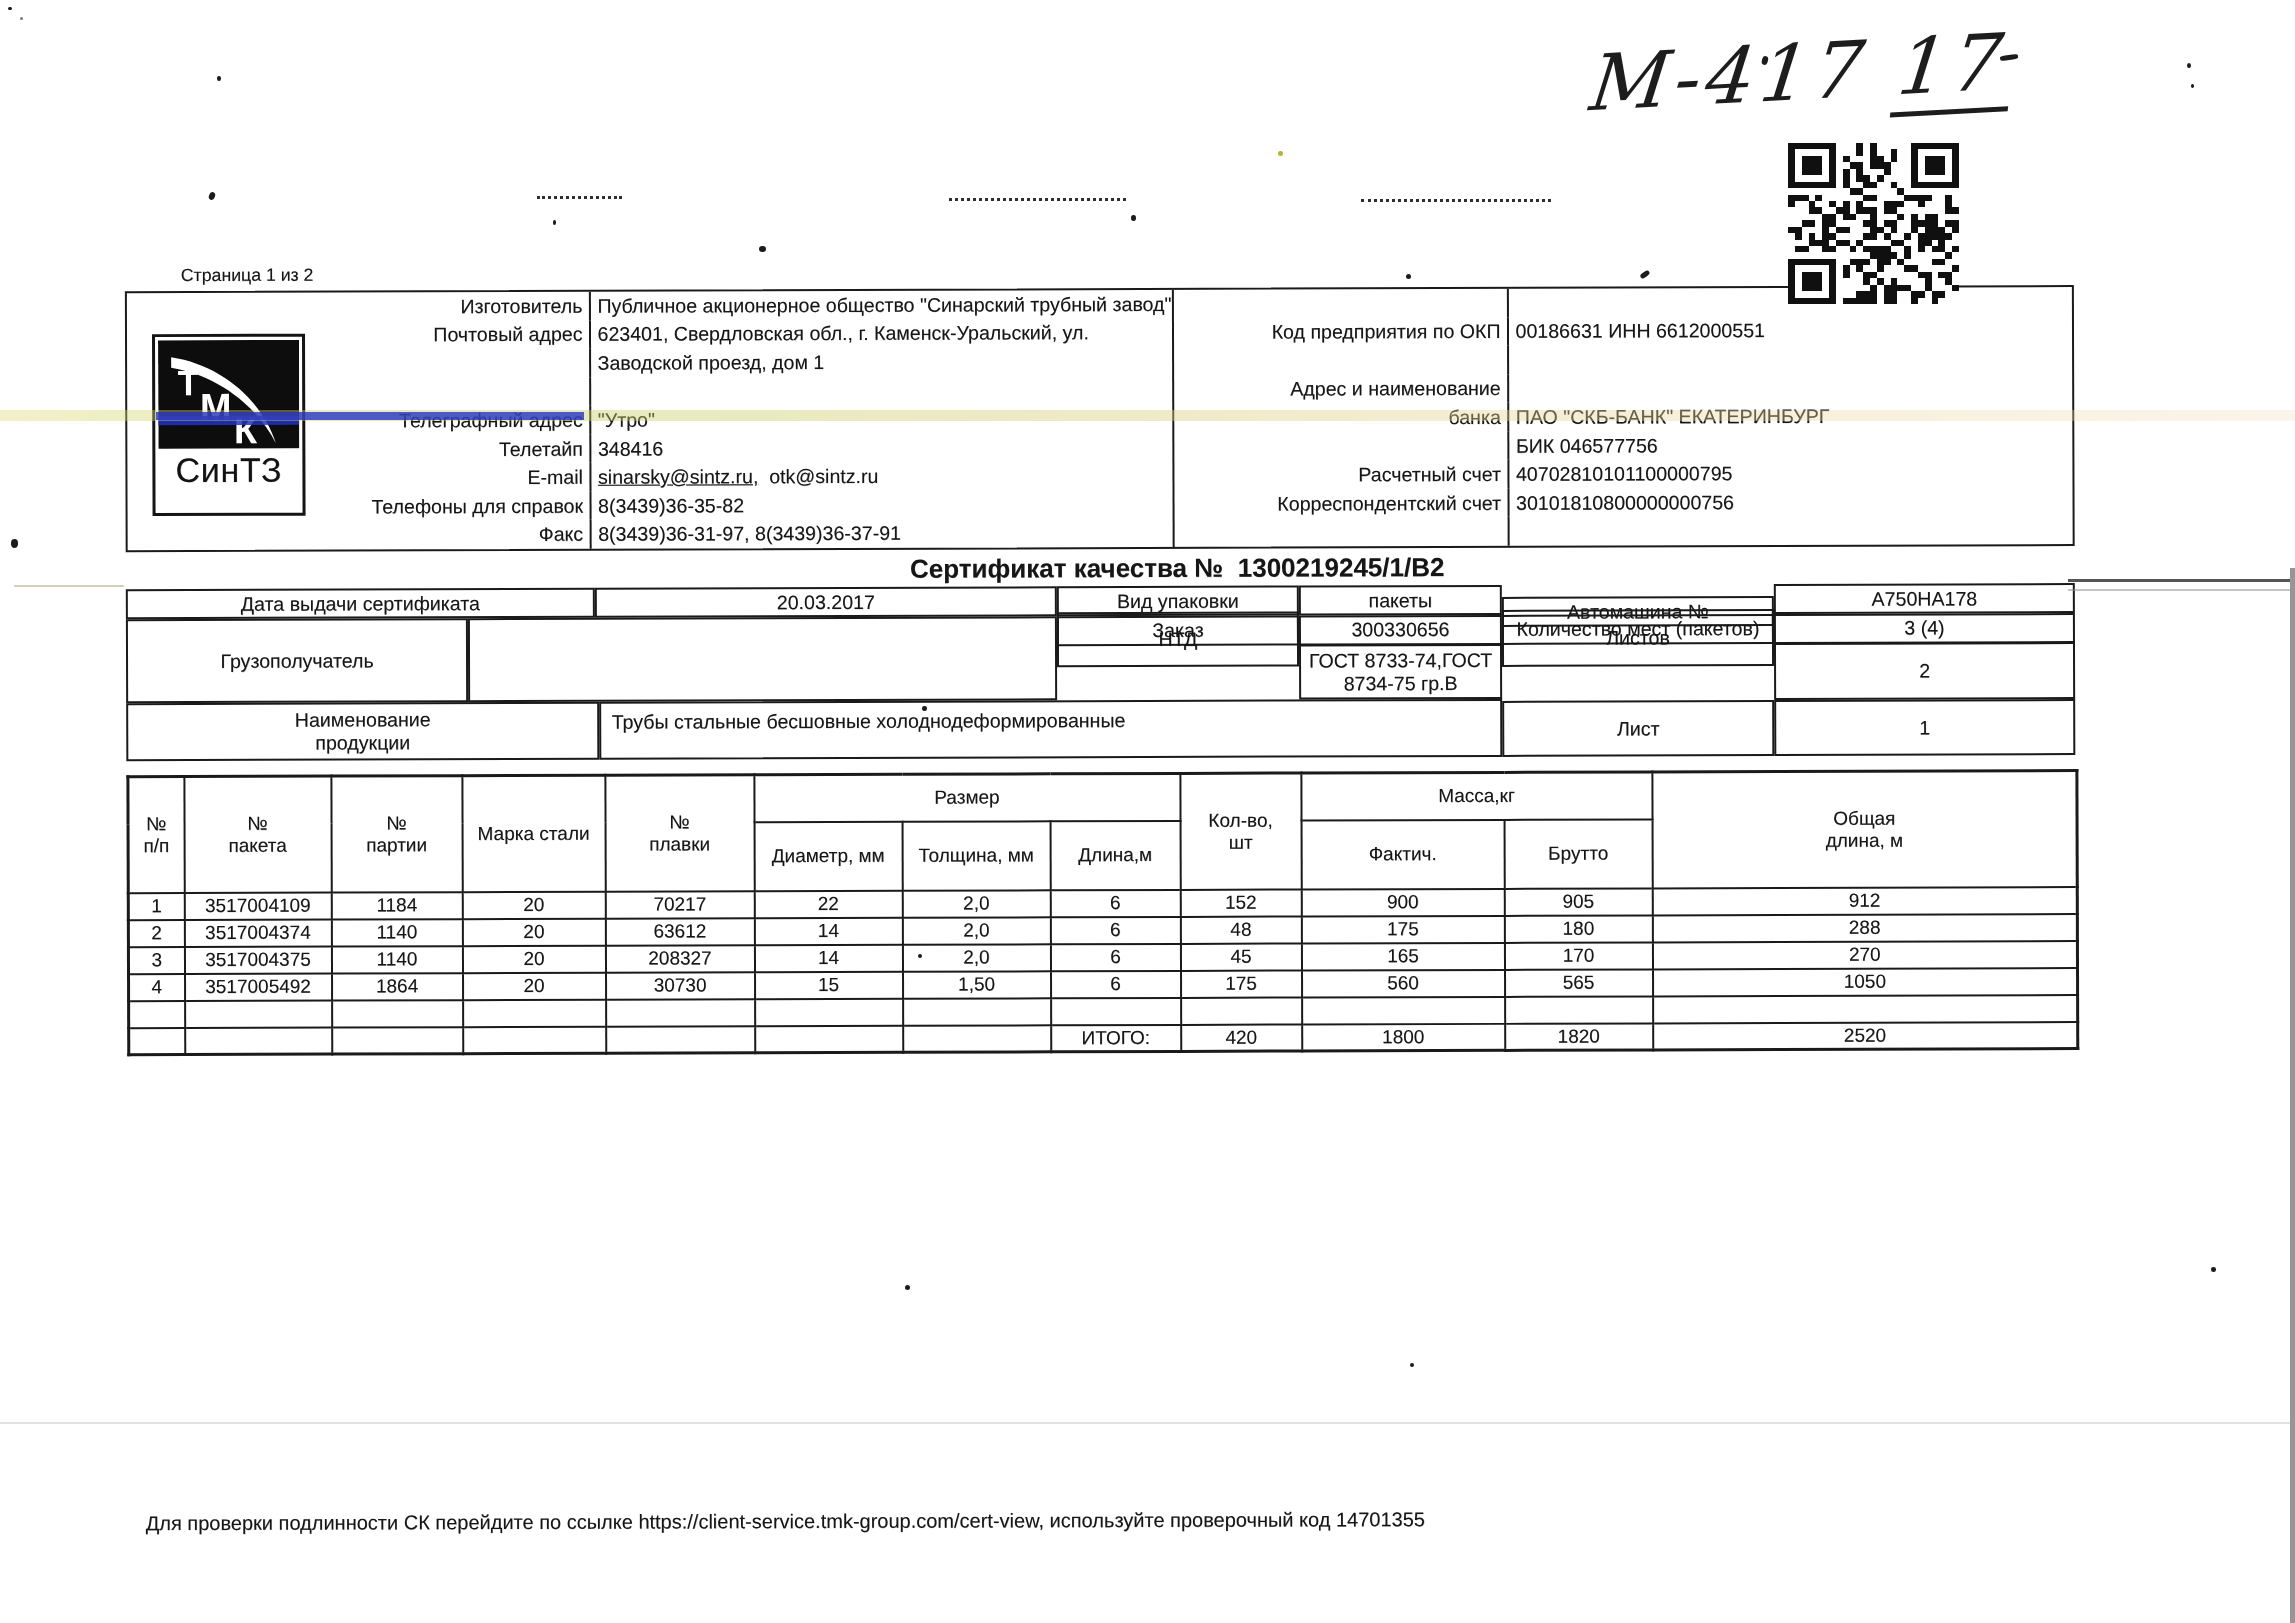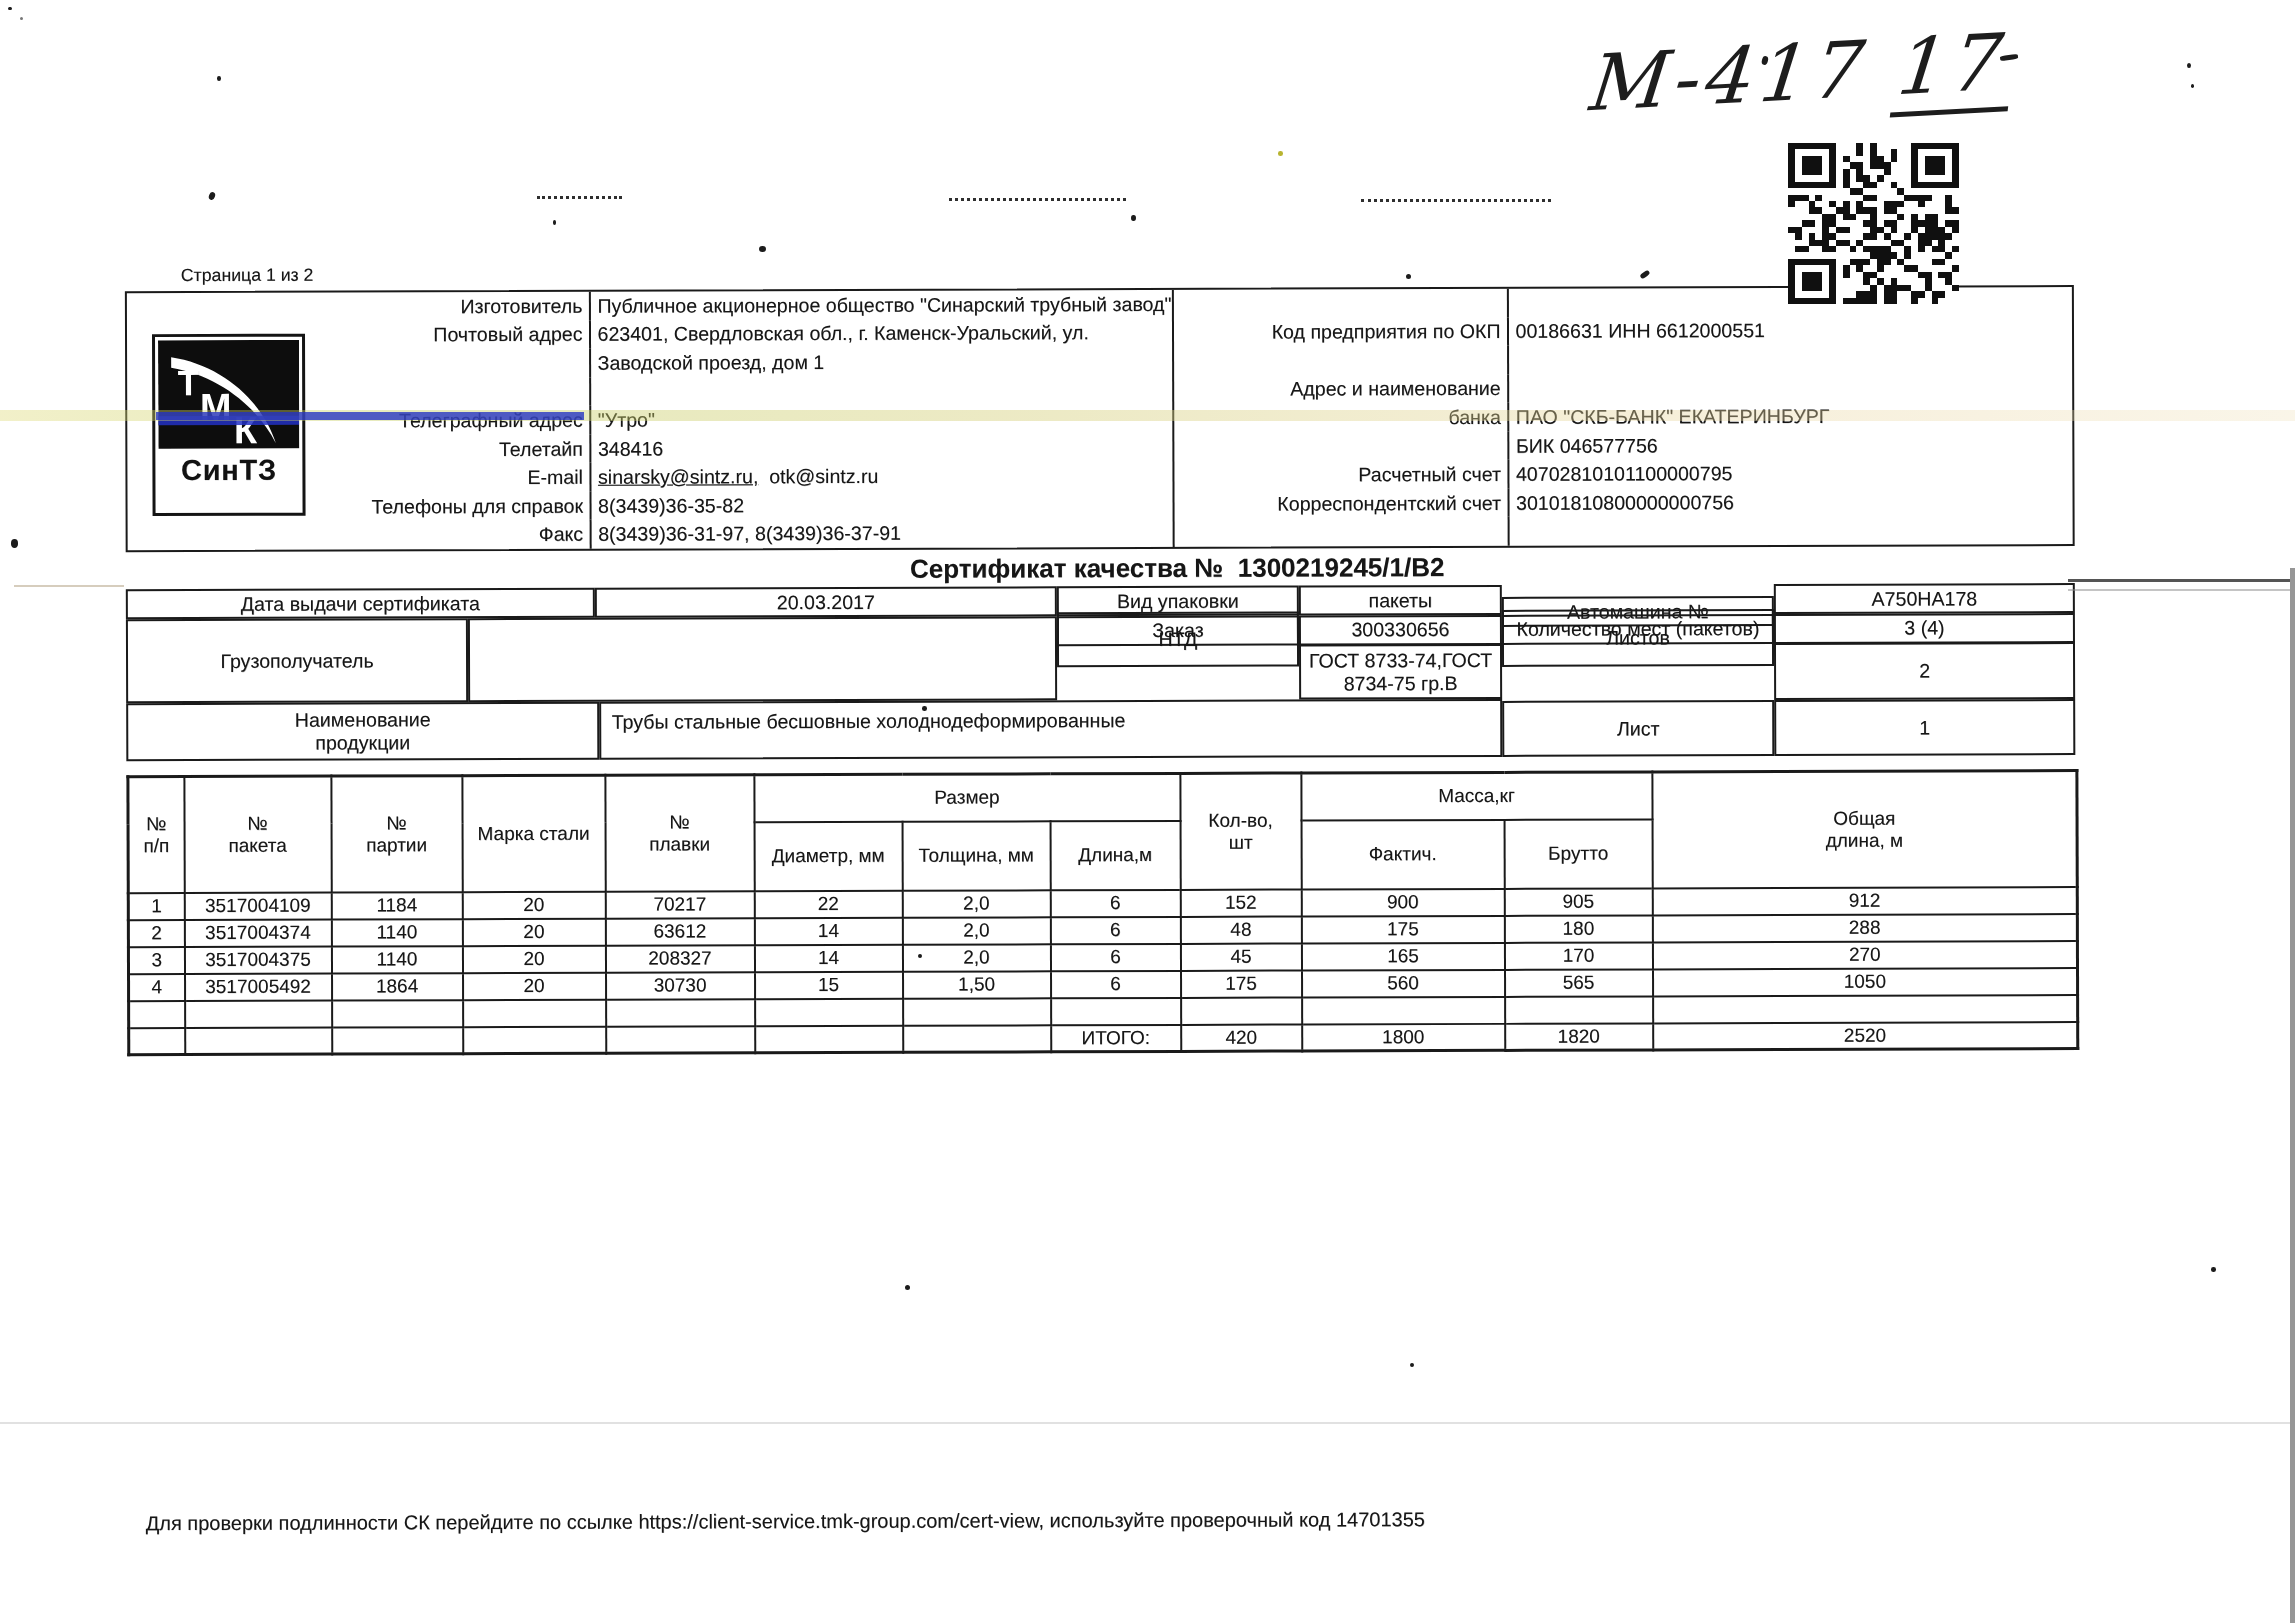--- a/index.html
+++ b/index.html
@@ -21,21 +21,21 @@
   .ht-lab{text-align:right;padding-right:6.5px;box-sizing:border-box}
   .ht-left .ht-lab{width:462px}
   .ht-right .ht-lab{width:333px}
   .ht-val{flex:1;border-left:2.6px solid #1a1a1a;padding-left:6.5px;align-self:stretch;
           display:flex;align-items:center;white-space:pre;min-width:0}
   .u{text-decoration:underline}
   
   .logo{left:153px;top:331px;width:153px;height:182px;border:3.3px solid #141414;
         background:#fff;box-sizing:border-box;padding:2.6px 2.6px 0 2.6px;z-index:3}
   .logo svg{display:block}
-  .logo-name{font-size:29px;font-weight:bold;text-align:center;letter-spacing:0.7px;
+  .logo-name{font-size:34px;font-weight:normal;text-align:center;letter-spacing:0.7px;
              color:#121212;line-height:43px}
   
   .title{left:126px;top:553px;width:1949px;text-align:center;padding-left:154px;
          box-sizing:border-box;font-size:26px;font-weight:bold;white-space:pre}
   
   .cell{position:absolute;border:2px solid #1a1a1a;display:flex;align-items:center;
         justify-content:center;font-size:19.6px;box-sizing:border-box;text-align:center;
         background:transparent}
   .pre{white-space:pre-line}
   .cell.tl{align-items:flex-start;justify-content:flex-start;text-align:left;

